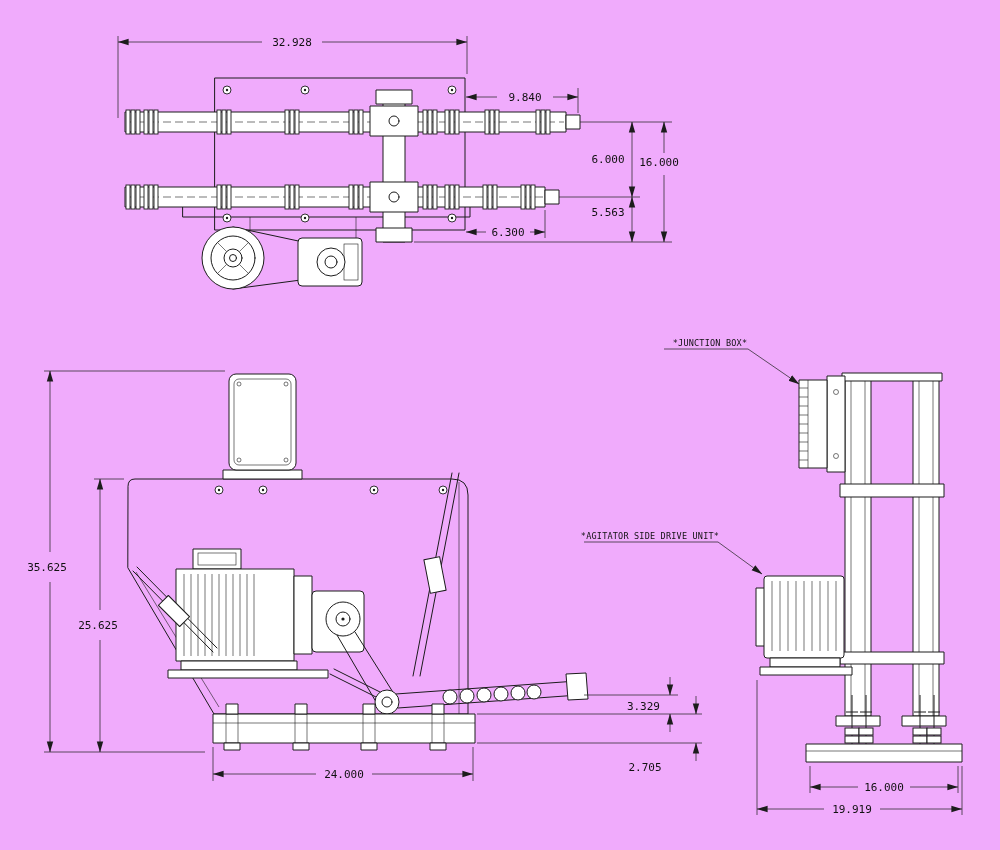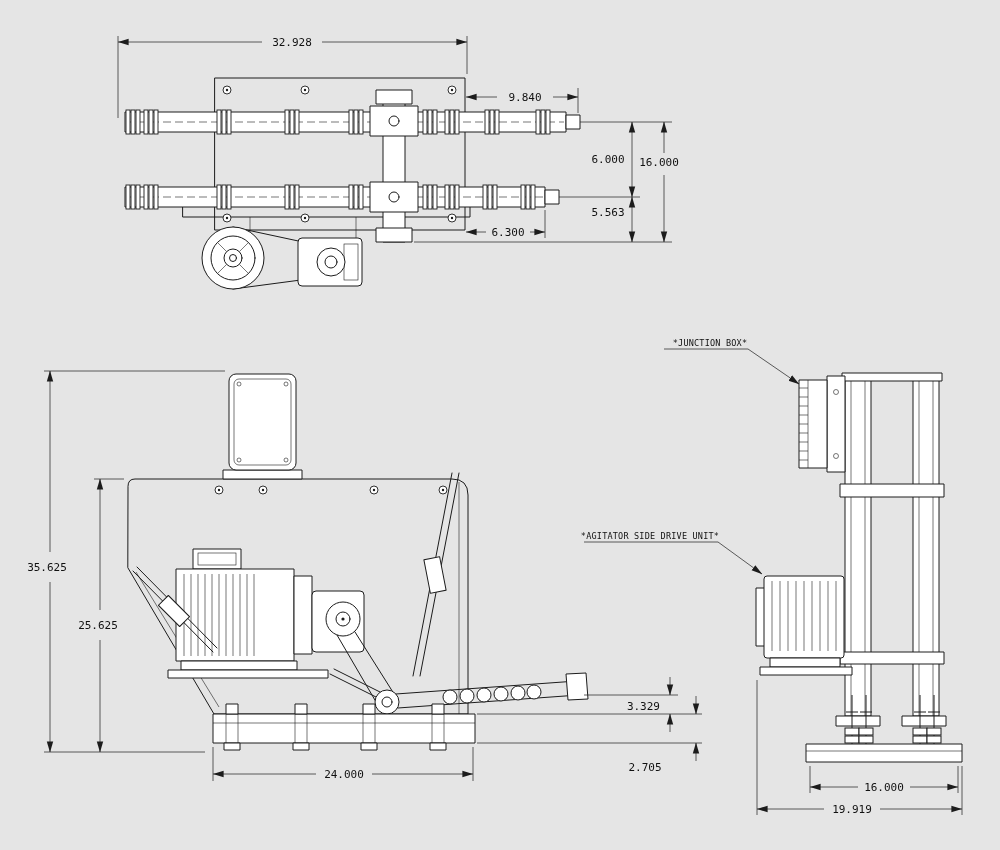--- a/index.html
+++ b/index.html
@@ -1,16 +1,16 @@
 <!DOCTYPE html>
 <html><head>
 <meta charset="utf-8">
 <style>
   html,body{margin:0;padding:0;background:#ffffff;}
-  .canvas{position:relative;width:1000px;height:850px;background:#e5e5e5;overflow:hidden;
+  .canvas{position:relative;width:1000px;height:850px;background:#f0abfc;overflow:hidden;
           font-family:"DejaVu Sans Mono",monospace;}
   svg{display:block;}
   .geo  {fill:none;stroke:#1c1c1c;stroke-width:1;stroke-linecap:round;stroke-linejoin:round;}
   .geow {fill:#ffffff;stroke:#1c1c1c;stroke-width:1;stroke-linejoin:round;}
   .thin {fill:none;stroke:#1c1c1c;stroke-width:.6;}
   .dash {stroke-dasharray:8 4;}
   .dim  {fill:none;stroke:#2a2a2a;stroke-width:.75;}
   .dtxt {font:11px "DejaVu Sans Mono",monospace;fill:#111;}
   .ltxt {font:8.5px "DejaVu Sans Mono",monospace;fill:#111;letter-spacing:.2px;}
 </style>

